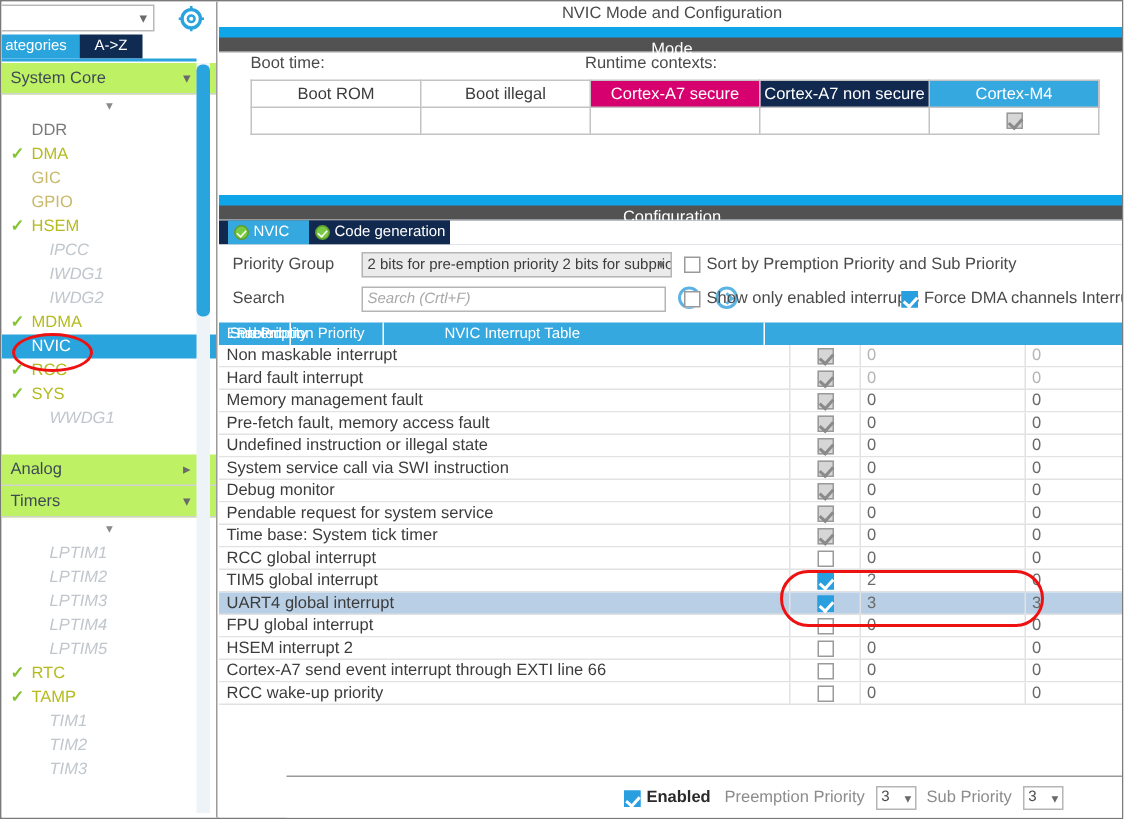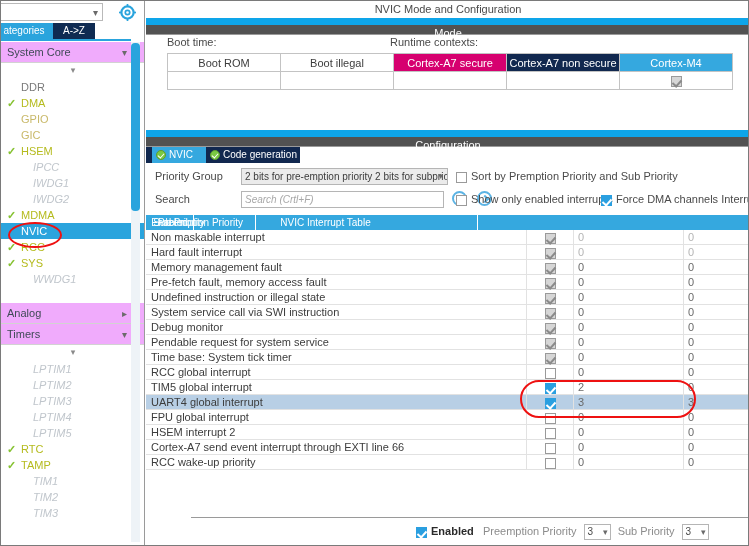--- a/index.html
+++ b/index.html
@@ -68,21 +68,21 @@
     position: absolute; left: 0; top: 41px;
     width: 144px; height: 505px;
     overflow: hidden;
   }
   .group-hdr {
     position: relative;
     height: 21px; line-height: 21px;
     padding-left: 6px;
     font-size: 11px; color: #3f4a56;
     border-bottom: 1px solid #d2d2d2;
-    background: #f0abfc;
+    background: #bef264;
   }
   .group-hdr .arrow {
     position: absolute; right: 18px; top: 0;
     font-size: 10px; color: #6a6a6a;
   }
   .spinner-row {
     height: 16px; text-align: center; color: #8a8a8a;
     font-size: 9px; line-height: 14px;
   }
   .sb-item {
@@ -264,21 +264,21 @@
   #it-head {
     position: relative; height: 15px;
     background: #35a8df;
   }
   .ith {
     position: absolute; top: 0; height: 15px;
     line-height: 15px; text-align: center;
     color: #ffffff; font-size: 10px;
     border-right: 1px solid #ffffff;
   }
-  #ith-name  { left: 0;   width: 332px; padding-left: 28px; }
+  #ith-name  { left: 0;   width: 364px; padding-left: 28px; }
   #ith-en    { left: 380; width: 48px; }
   #ith-pp    { left: 428; width: 110px; }
   #ith-sp    { left: 538; width: 66px; border-right: none; }
 
   #it-body { position: relative; height: 262px; background: #ffffff; overflow: hidden; }
   .irow {
     position: relative; height: 15px;
     border-bottom: 1px solid #e2e2e2;
     background: #ffffff;
   }
@@ -384,23 +384,23 @@
         <span class="arrow">▾</span>
       </div>
       <div class="spinner-row">▾</div>
 
       <div class="sb-item gray">
         <span>DDR</span></div>
       <div class="sb-item on">
         <span class="tick">✓</span>
         <span>DMA</span></div>
       <div class="sb-item off">
+        <span>GIC</span></div>
+      <div class="sb-item off">
         <span>GPIO</span></div>
-      <div class="sb-item off">
-        <span>GIC</span></div>
       <div class="sb-item on">
         <span class="tick">✓</span>
         <span>HSEM</span></div>
       <div class="sb-item dim">
         <span>IPCC</span></div>
       <div class="sb-item dim">
         <span>IWDG1</span></div>
       <div class="sb-item dim">
         <span>IWDG2</span></div>
       <div class="sb-item on">

